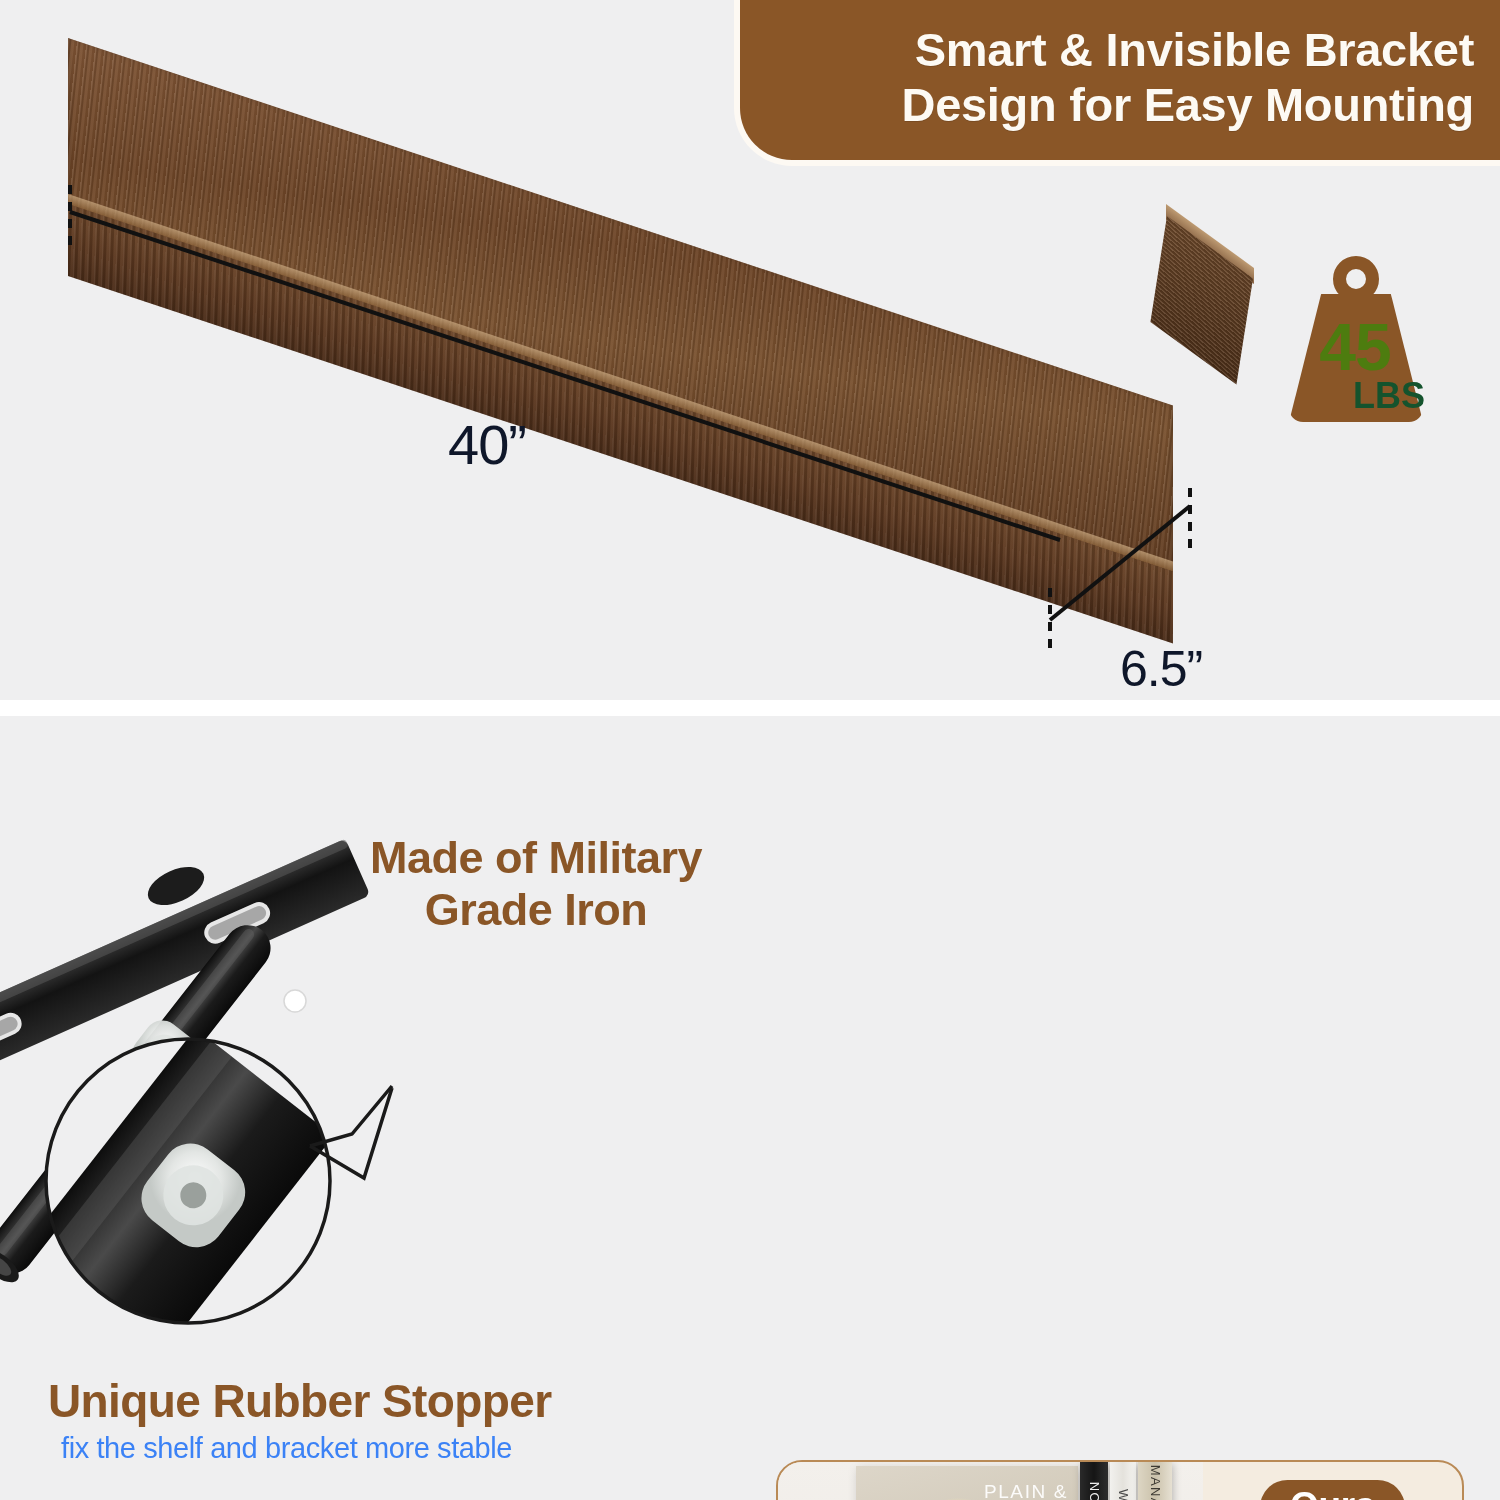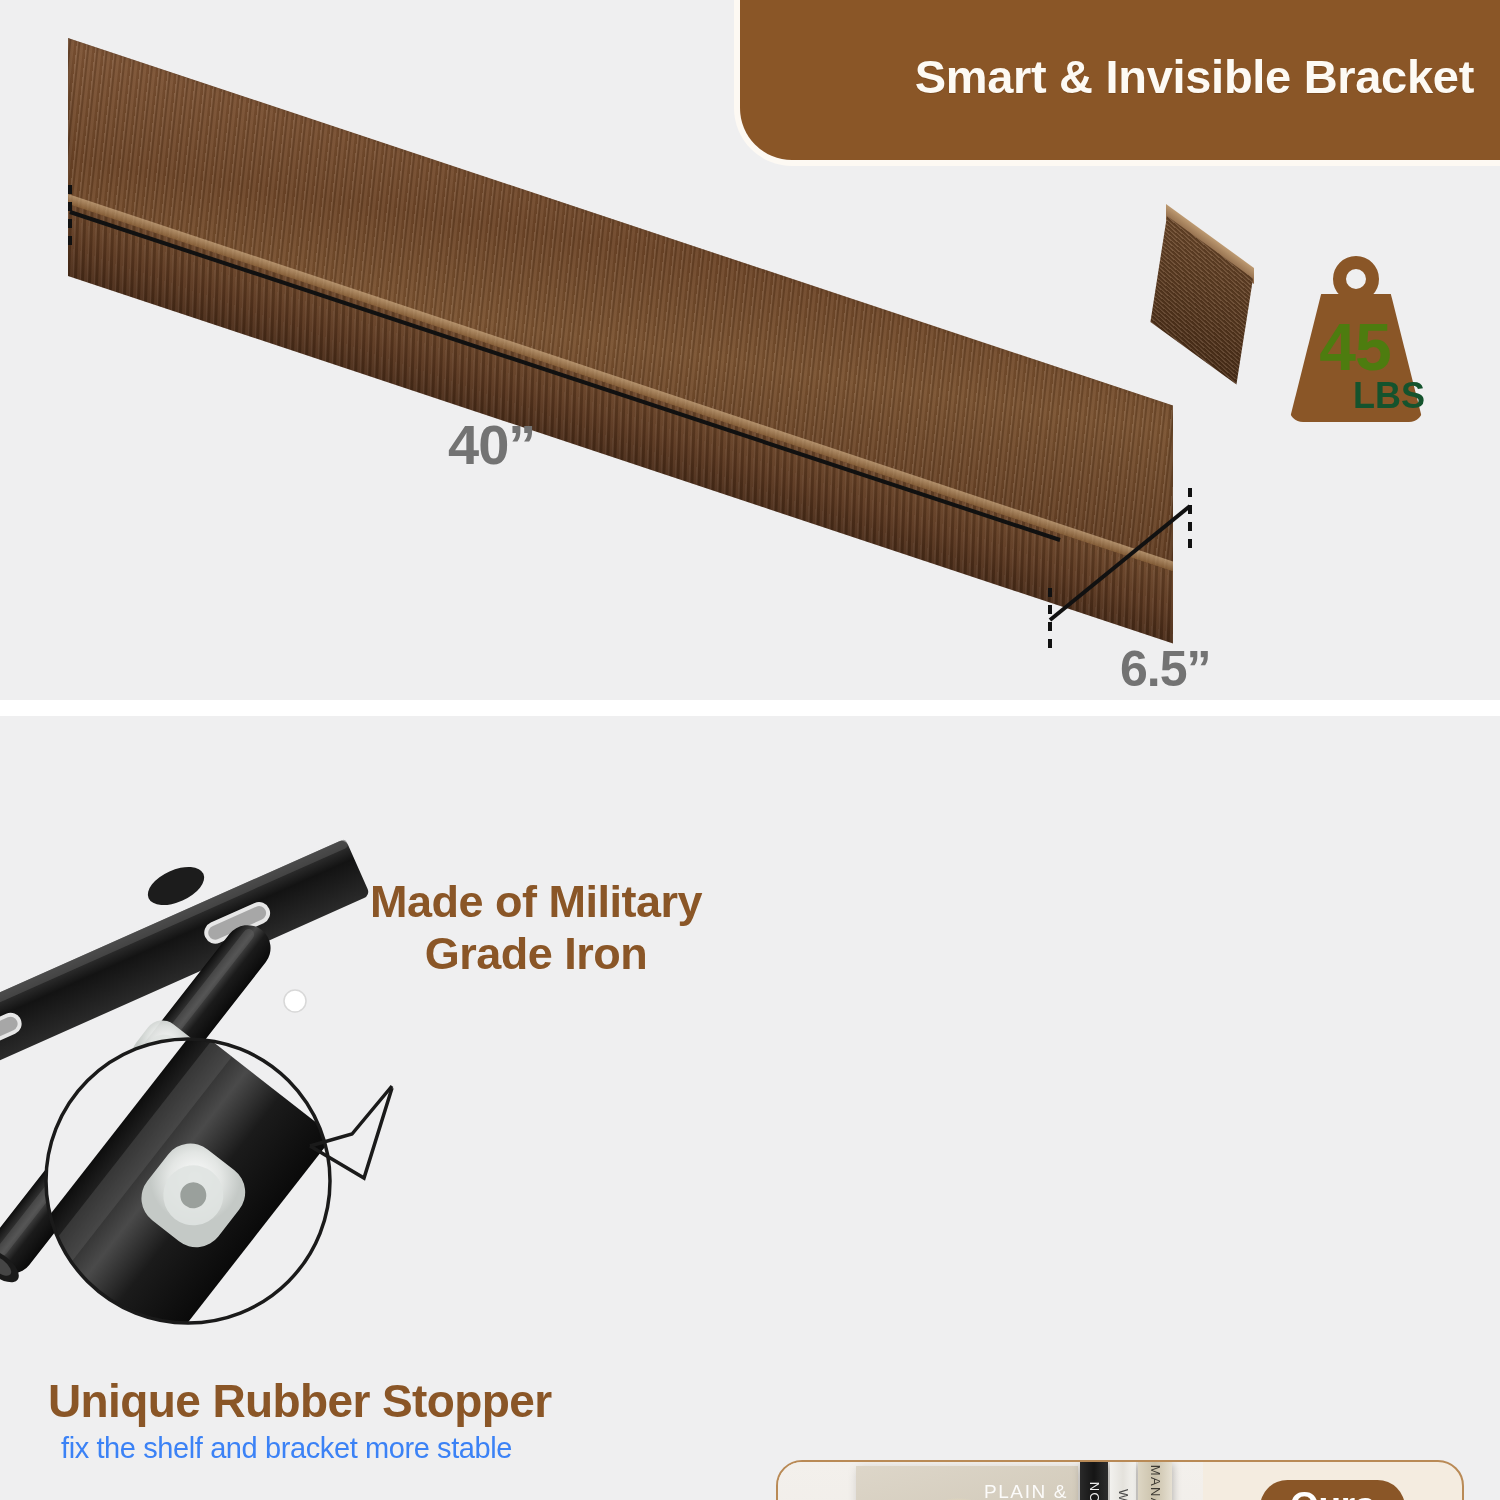--- a/index.html
+++ b/index.html
@@ -96,22 +96,22 @@
     left:1128px;top:186px;width:88px;height:16px;
     background:linear-gradient(180deg,#b89164,#7d5431);
     transform:skewY(36deg);
     opacity:.9;
   }
 
   
   .dimsvg{position:absolute;left:0;top:0;width:1500px;height:700px;pointer-events:none;}
   .dim-label{
     position:absolute;
-    color:#737373;
-    font-weight:bold;
+    color:#0f172a;
+    font-weight:normal;
     letter-spacing:-1px;
   }
   .dim-40{left:448px;top:412px;font-size:56px;}
   .dim-65{left:1120px;top:592px;font-size:50px;margin-top:48px;}
 
   
   .weight{
     position:absolute;left:1285px;top:256px;width:140px;height:170px;
     z-index:5;
   }
@@ -139,21 +139,20 @@
   
   .bracket-area{position:absolute;left:0;top:0;width:760px;height:784px;}
   .bracket-svg{position:absolute;left:-20px;top:10px;width:700px;height:680px;}
 
   .iron-title{
     position:absolute;left:332px;top:832px;width:408px;
     text-align:center;
     color:#8a5627;font-size:45px;font-weight:bold;line-height:1.16;
     letter-spacing:-0.5px;
     z-index:4;
-    margin-top:44px;
   }
 
   .stopper-title{
     position:absolute;left:48px;top:1374px;
     color:#8a5627;font-size:46px;font-weight:bold;letter-spacing:-0.6px;
     z-index:4;
   }
   .stopper-sub{
     position:absolute;left:61px;top:1432px;
     color:#3b82f6;font-size:29px;letter-spacing:-0.4px;
@@ -253,20 +252,21 @@
 
   <div class="weight">
     <div class="weight-ring"></div>
     <div class="weight-body"></div>
     <div class="weight-num">45</div>
     <div class="weight-unit">LBS</div>
   </div>
 
   <div class="banner">
     <div class="banner-line">Smart &amp; Invisible Bracket</div>
+    <div class="banner-line">Design for Easy Mounting</div>
   </div>
 </div>
 
 <div class="panel-bottom">
 
   <div class="bracket-area">
     <svg class="bracket-svg" viewBox="0 0 700 680">
       <defs>
         <linearGradient id="plateG" x1="0" y1="0" x2="0" y2="1">
           <stop offset="0%" stop-color="#3b3b3b"></stop>

